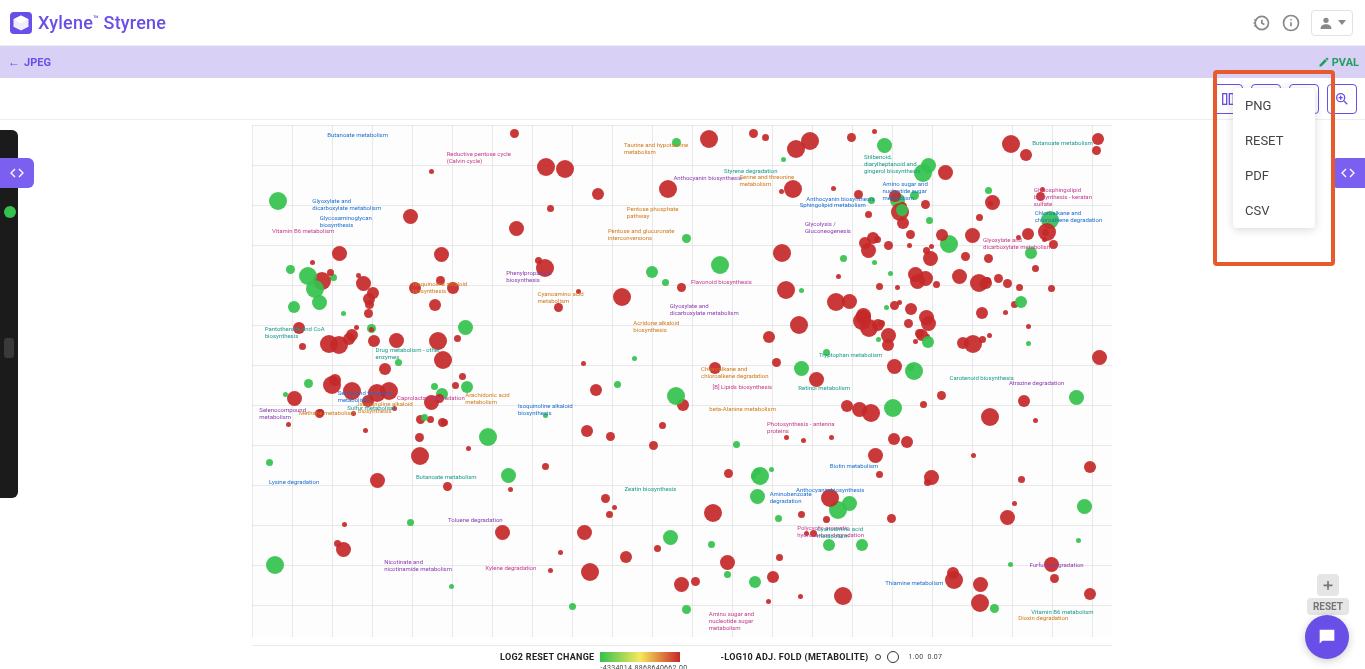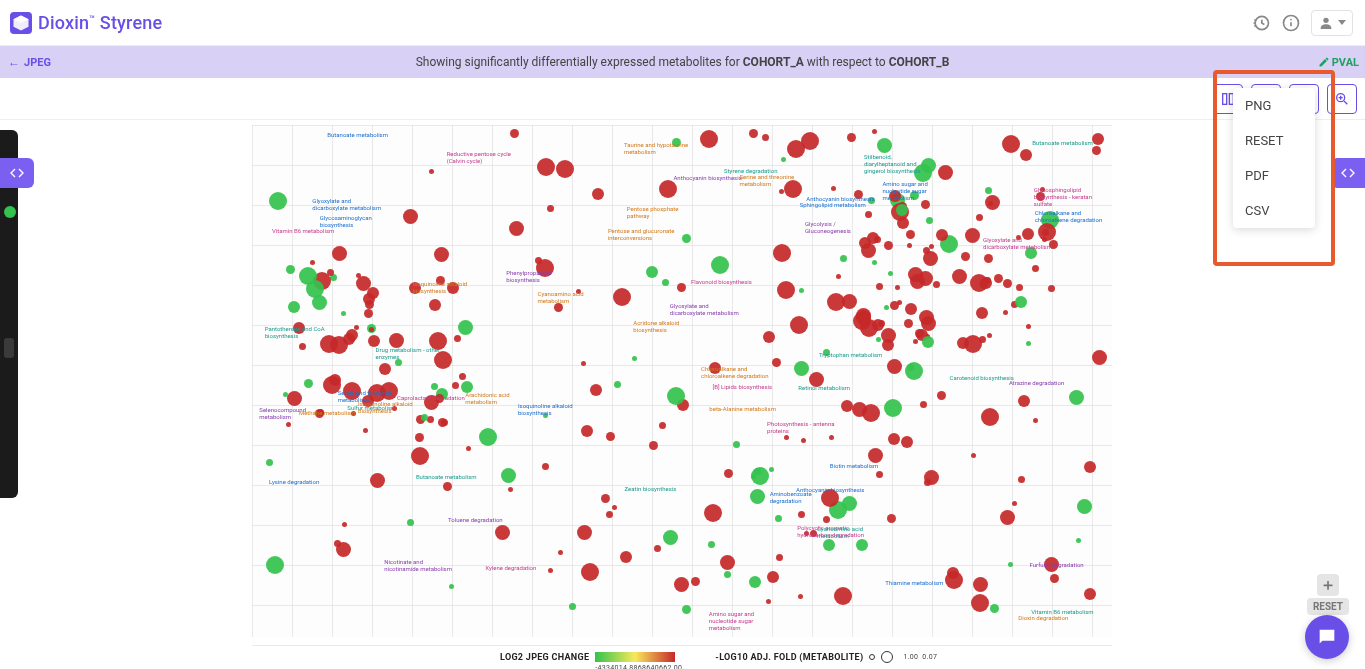--- a/index.html
+++ b/index.html
@@ -74,21 +74,21 @@
 
 <div class="topbar">
   <div class="logo-wrap">
     <div class="logo-cube">
       <svg viewBox="0 0 24 24">
           <polygon points="12,2 22,7 22,17 12,22 2,17 2,7" fill="#fff" opacity=".9"></polygon>
           <polygon points="12,2 22,7 12,12 2,7" fill="#fff"></polygon>
         </svg>
     </div>
     <span class="brand">
-      <span>Dioxin</span><span class="tm">™</span> <span>Styrene</span>
+      <span>Xylene</span><span class="tm">™</span> <span>Styrene</span>
     </span>
   </div>
   <div class="topbar-right">
     <div class="icon">
       <svg viewBox="0 0 24 24" fill="none" stroke="#888" stroke-width="2">
           <circle cx="13" cy="12" r="8"></circle>
           <path d="M13 8v4l3 2"></path>
           <path d="M3 12h2M4 8l1.5 1M4 16l1.5-1"></path>
         </svg>
     </div>
@@ -106,23 +106,20 @@
         </svg>
       <div class="caret-down"></div>
     </div>
   </div>
 </div>
 
 <div class="banner">
   <div class="banner-left">
     <span class="arrow">←</span>
     <span>JPEG</span>
-  </div>
-  <div class="banner-center">
-    <span>Showing significantly differentially expressed metabolites for </span><b>COHORT_A</b><span> with respect to </span><b>COHORT_B</b>
   </div>
   <div class="banner-right">
     <svg viewBox="0 0 24 24">
         <path d="M3 17.25V21h3.75L17.8 9.94l-3.75-3.75L3 17.25zM20.7 7.04a1 1 0 000-1.41l-2.34-2.34a1 1 0 00-1.41 0l-1.83 1.83 3.75 3.75 1.83-1.83z"></path>
       </svg>
     <span>PVAL</span>
   </div>
 </div>
 
 <div class="subbar">
@@ -591,21 +588,21 @@
     <div class="pathway-label blue" style="left: 782.692px; top: 83.9804px;">Chloroalkane and chloroalkene degradation</div>
     <div class="pathway-label teal" style="left: 564.968px; top: 400.397px;">Cyanoamino acid metabolism</div>
     <div class="pathway-label blue" style="left: 265.968px; top: 277.457px;">Isoquinoline alkaloid biosynthesis</div>
     <div class="pathway-label orange" style="left: 285.569px; top: 164.639px;">Cyanoamino acid metabolism</div>
     <div class="pathway-label pink" style="left: 731.055px; top: 110.538px;">Glyoxylate and dicarboxylate metabolism</div>
     <div class="pathway-label teal" style="left: 12.6722px; top: 200.189px;">Pantothenate and CoA biosynthesis</div>
   </div>
 
 <div class="legend">
   <div class="fc">
-    <span>LOG2 JPEG CHANGE</span>
+    <span>LOG2 RESET CHANGE</span>
     <div style="position:relative;">
       <div class="fc-grad"></div>
       <div class="fc-nums" style="position:absolute; left:0; top:12px; width:80px; display:flex; justify-content:space-between;">
         <span>-4334014.88</span>
         <span>68640662.00</span>
       </div>
     </div>
   </div>
   <div class="pv">
     <span>-LOG10 ADJ. FOLD (METABOLITE)</span>

